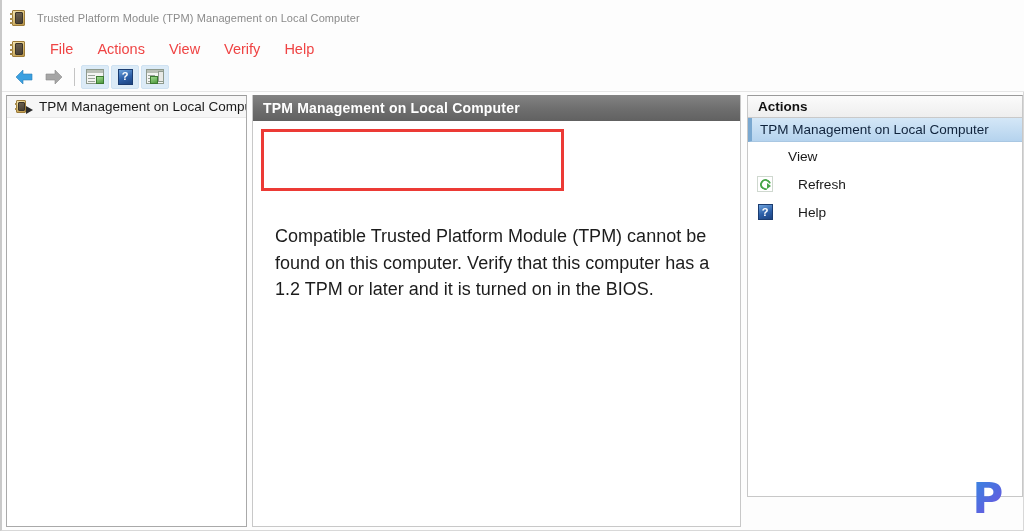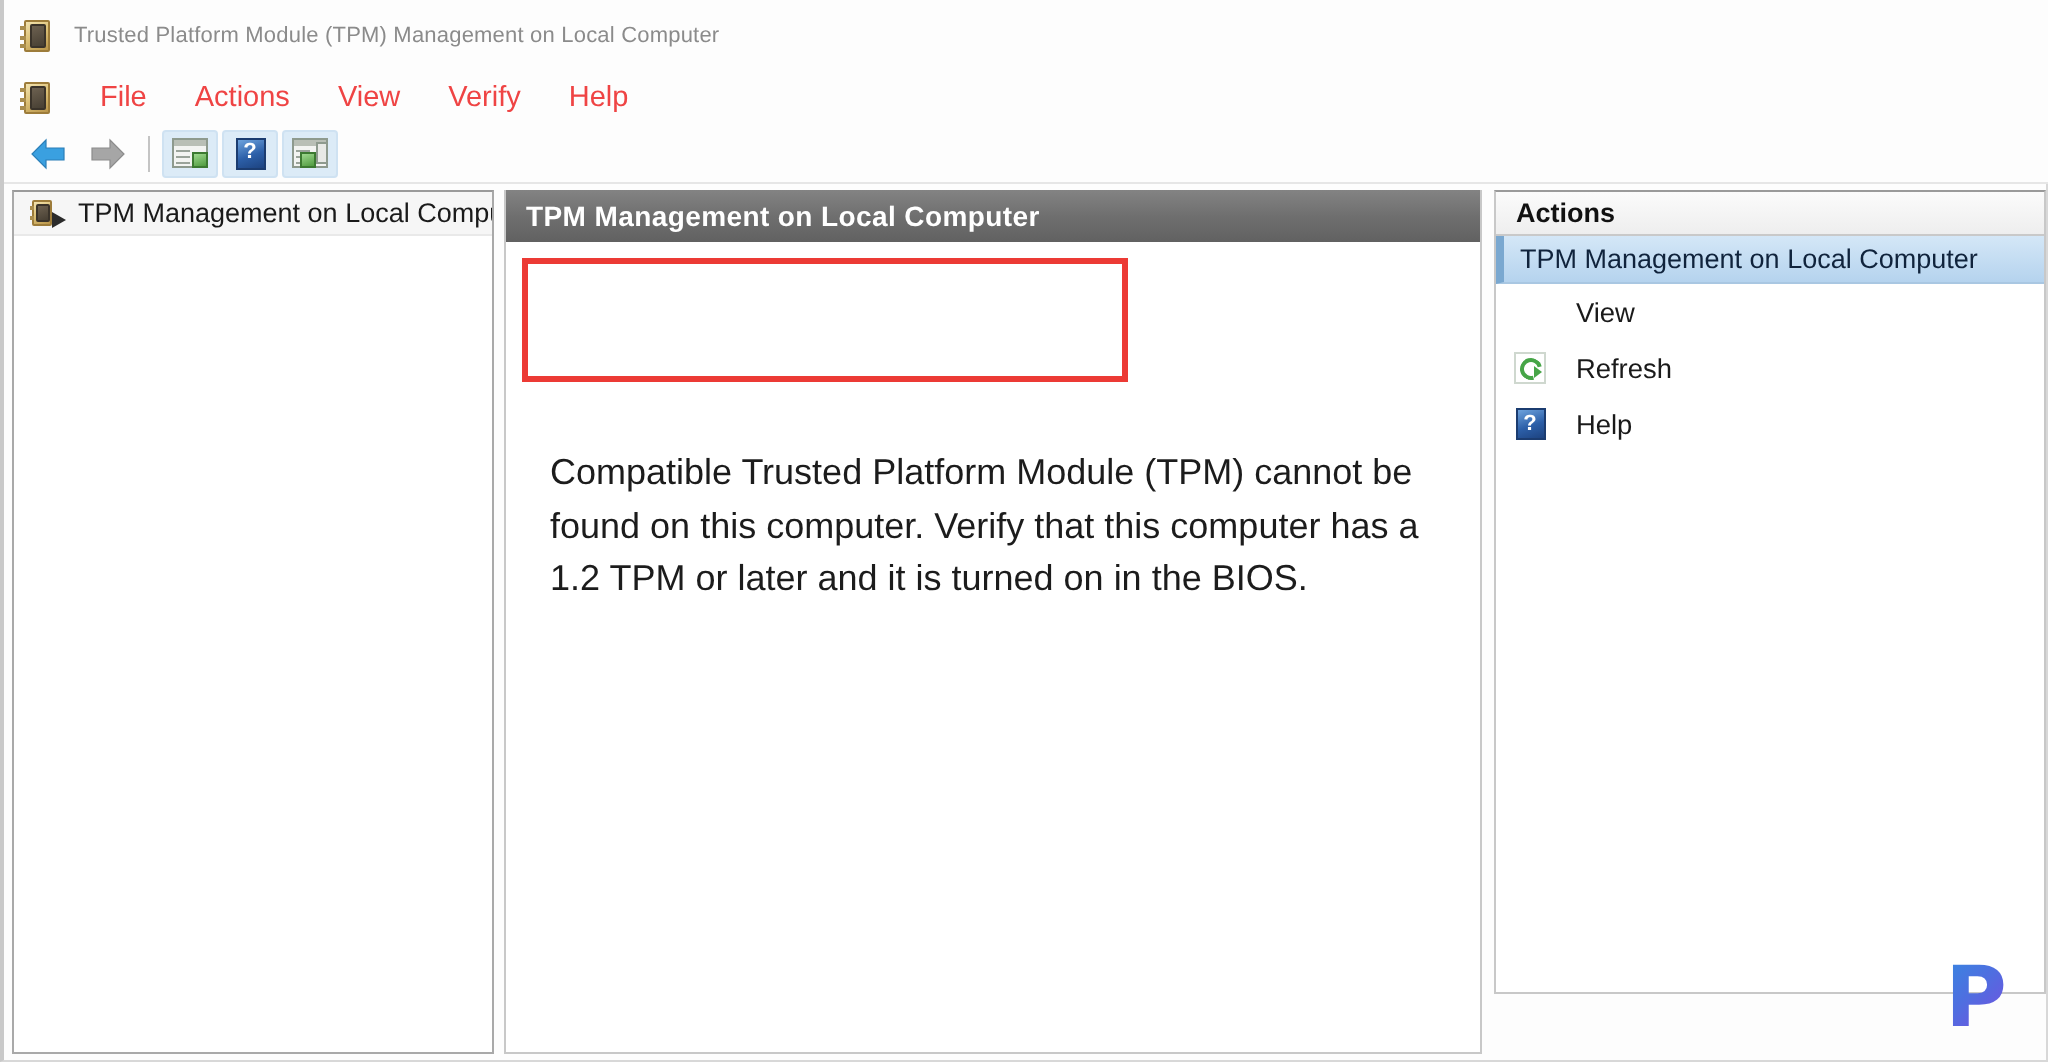--- a/index.html
+++ b/index.html
@@ -249,21 +249,21 @@
     height: 28px;
     display: flex; align-items: center;
     padding-left: 8px;
   }
   .action-item .ai-icon {
     width: 18px; height: 18px; flex: 0 0 auto;
     display: flex; align-items: center; justify-content: center;
   }
   .action-item .ai-label {
     font-size: 13.7px; color: #1a1a1a;
-    margin-left: 14px; white-space: nowrap;
+    margin-left: 24px; white-space: nowrap;
   }
   .action-item.indent .ai-label { margin-left: 32px; }
 
   .refresh-icon {
     width: 16px; height: 16px;
     background: #ffffff;
     border: 1px solid #cfd8cf;
     position: relative;
   }
   .refresh-icon .ring {

